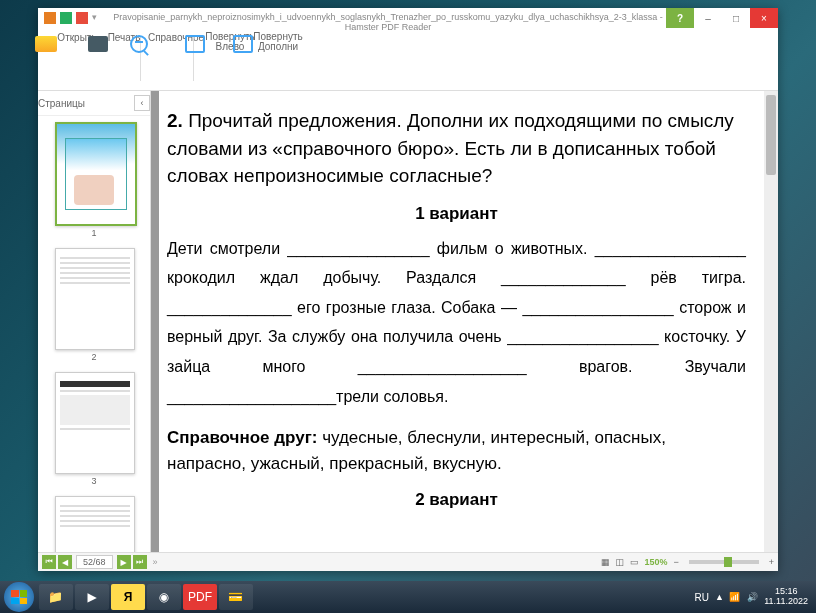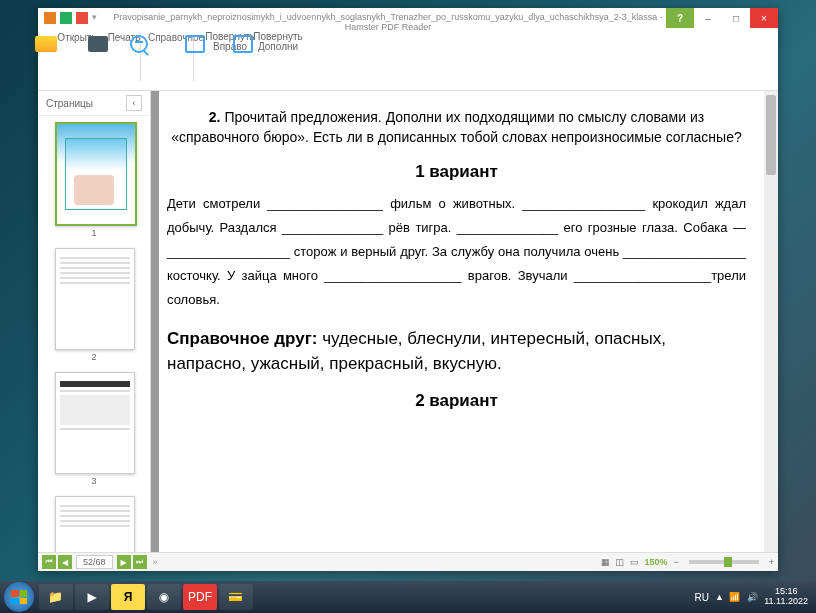--- a/index.html
+++ b/index.html
@@ -24,36 +24,36 @@
   .rbtn { display:flex; flex-direction:row; align-items:flex-start; justify-content:center; width:48px; height:54px; font-size:10px; color:#666; text-align:center; }
   .rbtn .ico { width:24px; height:24px; margin-bottom:2px; display:flex; align-items:center; justify-content:center; }
   .folder-ico { background:linear-gradient(#fdd835,#f9a825); border-radius:2px; width:22px; height:16px; }
   .printer-ico { background:#455a64; width:20px; height:16px; border-radius:2px; position:relative; }
   .zoom-ico { border:2px solid #42a5f5; border-radius:50%; width:14px; height:14px; position:relative; }
   .zoom-ico::after { content:""; position:absolute; width:6px; height:2px; background:#42a5f5; bottom:-3px; right:-3px; transform:rotate(45deg); }
   .rotate-ico { border:2px solid #42a5f5; border-radius:2px; width:16px; height:14px; position:relative; }
   .rsep { width:1px; height:44px; background:#ddd; margin:0 2px; }
   .main-area { flex:1; display:flex; background:#f0f0f0; overflow:hidden; }
   .sidebar { width:112px; background:#fff; border-right:1px solid #ddd; display:flex; flex-direction:column; }
-  .sidebar-header { font-size:10px; color:#666; padding:4px 8px; border-bottom:1px solid #eee; display:flex; justify-content:space-between; align-items:center;gap:28px; }
+  .sidebar-header { font-size:10px; color:#666; padding:4px 0; border-bottom:1px solid #eee; display:flex; justify-content:space-between; align-items:center;gap:28px; }
   .collapse-btn { width:14px; height:14px; border:1px solid #ccc; display:flex; align-items:center; justify-content:center; font-size:9px; }
   .thumbs { flex:1; overflow-y:auto; padding:6px; }
   .thumb { width:78px; margin:0 auto 10px; text-align:center; }
   .thumb-page { width:78px; height:100px; background:#fff; border:1px solid #ccc; box-shadow:0 1px 3px rgba(0,0,0,.2); overflow:hidden; position:relative; }
   .thumb.selected .thumb-page { border:2px solid #7cb342; }
   .thumb-num { font-size:9px; color:#666; margin-top:2px; }
   .cover-thumb { background:linear-gradient(#5bbce4,#fff 40%); display:flex; align-items:center; justify-content:center; }
   .page-thumb-lines { padding:8px 4px; }
   .page-thumb-lines div { height:2px; background:#ddd; margin-bottom:3px; }
   .doc-area { flex:1; background:#999; overflow:auto; position:relative; }
   .paper { background:#fff; margin:0 8px; min-height:100%; padding:16px 24px 16px 8px; font-family:Arial,sans-serif; }
   .ex-label { font-weight:bold; }
-  .ex-intro { font-size:14px; line-height:1.45; margin-bottom:14px;text-align:center; }
+  .ex-intro { font-size:19px; line-height:1.45; margin-bottom:14px; }
   .variant-head { font-weight:bold; text-align:center; font-size:17px; margin:14px 0 10px; }
-  .ex-body { font-size:13px; line-height:1.85; text-align:justify; }
+  .ex-body { font-size:16px; line-height:1.85; text-align:justify; }
   .ref-box { font-size:17px; line-height:1.5; margin-top:14px; margin-bottom:4px; }
   .ref-box b { font-weight:bold; }
   .scroll-v { position:absolute; right:0; top:0; bottom:0; width:14px; background:#eee; }
   .scroll-v-thumb { position:absolute; top:4px; width:10px; left:2px; height:80px; background:#bbb; border-radius:2px; }
   .statusbar { height:18px; background:#f5f5f5; border-top:1px solid #ddd; display:flex; align-items:center; font-size:9px; color:#666; padding:0 4px; }
   .nav-btns { display:flex; align-items:center; gap:2px; }
   .nav-btn { width:14px; height:14px; background:#7cb342; color:#fff; display:flex; align-items:center; justify-content:center; font-size:8px; }
   .page-ind { background:#fff; border:1px solid #ccc; padding:1px 6px; margin:0 2px; }
   .sb-right { margin-left:auto; display:flex; align-items:center; gap:6px; }
   .zoom-pct { color:#7cb342; font-weight:bold; }
@@ -113,21 +113,21 @@
             <span style="position:absolute;left:3px;top:4px;width:8px;height:2px;background:#42a5f5;"></span>
           </div>
         </div>
       <span>Справочное</span>
     </div>
     <div class="rsep"></div>
     <div class="rbtn">
       <div class="ico">
           <div class="rotate-ico"></div>
         </div>
-      <span style="line-height:1;">Повернуть Вправо</span>
+      <span style="line-height:1;">Повернуть Влево</span>
     </div>
     <div class="rbtn">
       <div class="ico">
           <div class="rotate-ico"></div>
         </div>
       <span style="line-height:1;">Повернуть Дополни</span>
     </div>
   </div>
 
   <div class="main-area">

